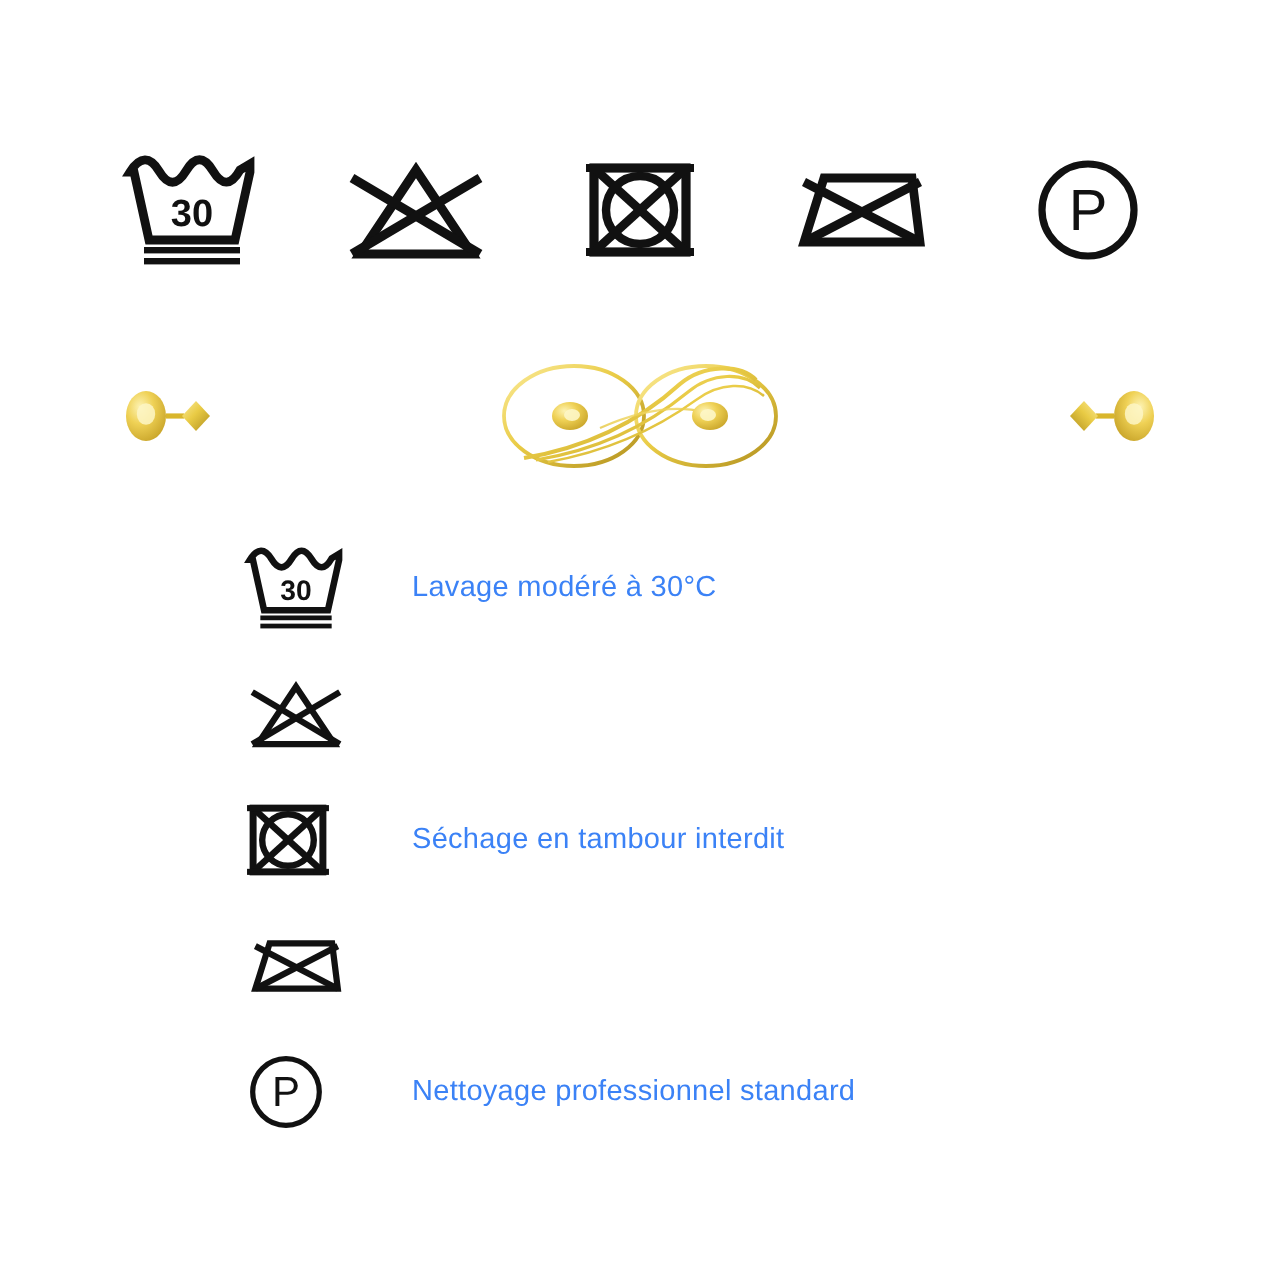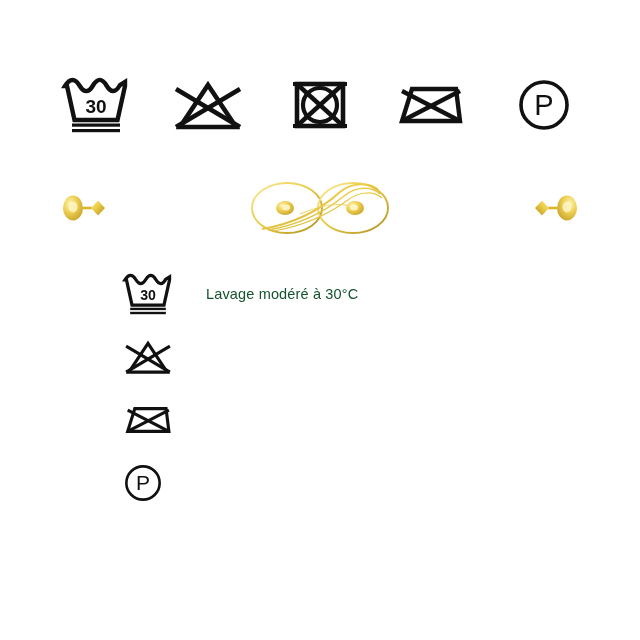--- a/index.html
+++ b/index.html
@@ -30,21 +30,21 @@
     position:absolute;left:0;top:262px;width:640px;
   }
   .legend-row{
     display:flex;align-items:center;height:63px;
   }
   .legend-icon{
     width:84px;min-width:84px;margin-left:122px;
     display:flex;align-items:center;justify-content:flex-start;
   }
   .legend-text{
-    color:#14532d;font-size:14.5px;letter-spacing:.15px;
+    color:#3b82f6;font-size:14.5px;letter-spacing:.15px;
     white-space:nowrap;
   }
 </style>
 </head>
 <body>
 
 <div class="panel">
 
   <div class="symbol-row">
 
@@ -171,34 +171,50 @@
     <div class="legend-row">
       <div class="legend-icon">
         <svg width="52" height="40" viewBox="0 0 76 56">
           <path d="M38 8 L66 50 L10 50 Z" fill="none" stroke="#111" stroke-width="4.6" stroke-linejoin="miter"></path>
           <line x1="6" y1="12" x2="70" y2="50" stroke="#111" stroke-width="4.6"></line>
           <line x1="70" y1="12" x2="6" y2="50" stroke="#111" stroke-width="4.6"></line>
         </svg>
       </div>
     </div>
 
+    <div class="legend-row">
+      <div class="legend-icon">
+        <svg width="44" height="44" viewBox="0 0 58 58">
+          <rect x="6" y="8" width="46" height="42" fill="none" stroke="#111" stroke-width="4.6" stroke-linejoin="miter"></rect>
+          <circle cx="29" cy="29" r="17" fill="none" stroke="#111" stroke-width="4.2"></circle>
+          <line x1="7" y1="9" x2="51" y2="49" stroke="#111" stroke-width="4.4"></line>
+          <line x1="51" y1="9" x2="7" y2="49" stroke="#111" stroke-width="4.4"></line>
+          <rect x="2" y="6" width="10" height="4" fill="#111"></rect>
+          <rect x="46" y="6" width="10" height="4" fill="#111"></rect>
+          <rect x="2" y="48" width="10" height="4" fill="#111"></rect>
+          <rect x="46" y="48" width="10" height="4" fill="#111"></rect>
+        </svg>
+      </div>
+      <div class="legend-text">Séchage en tambour interdit</div>
+    </div>
 
     <div class="legend-row">
       <div class="legend-icon">
         <svg width="54" height="36" viewBox="0 0 76 48">
           <path d="M18 8 L62 8 L66 40 L8 40 Z" fill="none" stroke="#111" stroke-width="4.4" stroke-linejoin="miter"></path>
           <line x1="8" y1="10" x2="66" y2="40" stroke="#111" stroke-width="4.4"></line>
           <line x1="66" y1="10" x2="8" y2="40" stroke="#111" stroke-width="4.4"></line>
         </svg>
       </div>
     </div>
 
     <div class="legend-row">
       <div class="legend-icon">
         <svg width="42" height="42" viewBox="0 0 58 58">
           <circle cx="29" cy="29" r="23" fill="none" stroke="#111" stroke-width="3.6"></circle>
           <text x="29" y="39" font-family="'Liberation Sans',sans-serif" font-size="29" text-anchor="middle" fill="#111">P</text>
         </svg>
       </div>
+      <div class="legend-text">Nettoyage professionnel standard</div>
     </div>
 
   </div>
 </div>
 
 </body></html>

